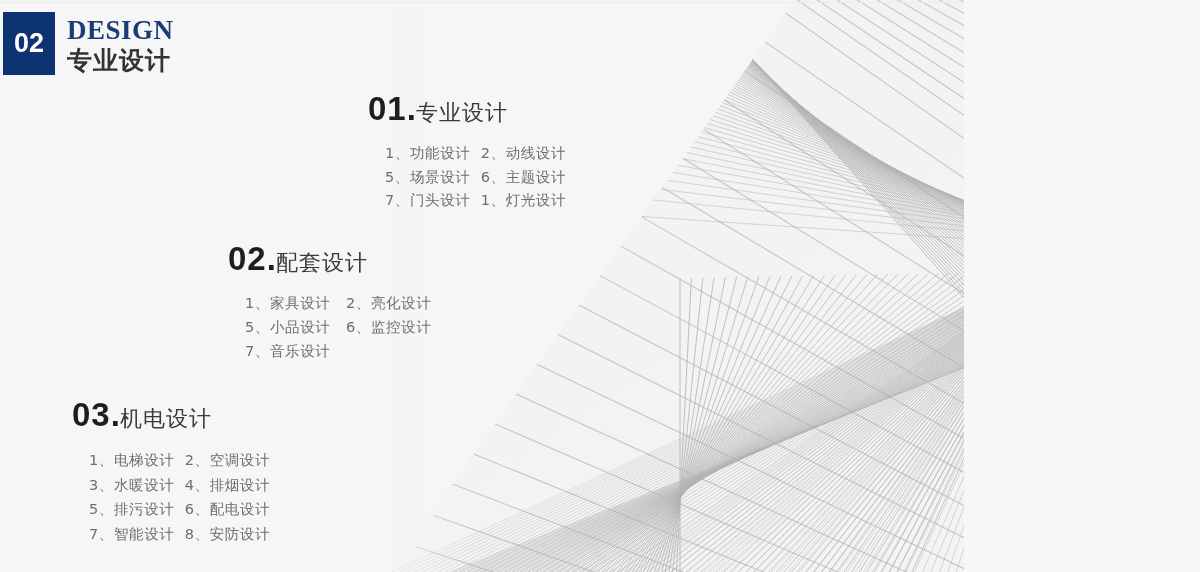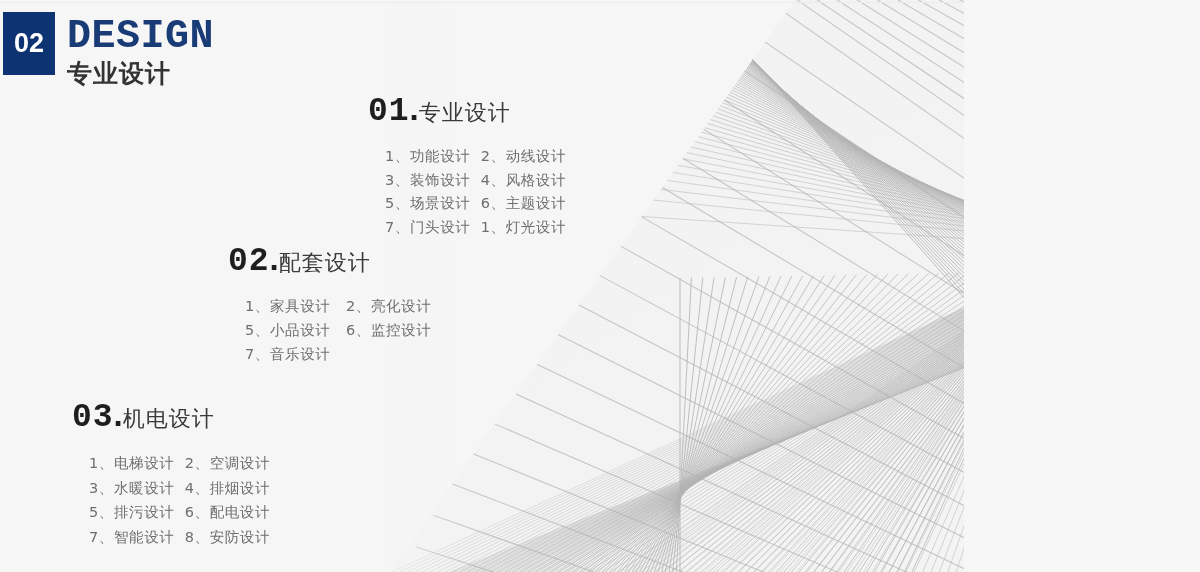--- a/index.html
+++ b/index.html
@@ -59,25 +59,25 @@
     justify-content: center;
     letter-spacing: 0px;
     font-family: "Liberation Sans", "DejaVu Sans", sans-serif;
   }
   #header-text {
     margin-left: 12px;
     margin-top: 5px;
     line-height: 1;
   }
   #header-en {
-    font-size: 40px;
+    font-size: 27px;
     font-weight: bold;
     color: #1a3c76;
     letter-spacing: 0.5px;
-    font-family: Liberation Mono, monospace;
+    font-family: Liberation Serif, serif;
     display: block;
   }
   #header-cn {
     font-size: 25px;
     font-weight: bold;
     color: #333333;
     letter-spacing: 1px;
     display: block;
     margin-top: 4px;
     font-family: "DejaVu Sans", "Liberation Sans", sans-serif;
@@ -91,21 +91,21 @@
   .sec-title {
     white-space: nowrap;
     line-height: 1;
     margin-bottom: 14px;
   }
   .sec-num {
     font-size: 33px;
     font-weight: bold;
     color: #1e1e1e;
     letter-spacing: 1px;
-    font-family: Liberation Mono, monospace;
+    font-family: Liberation Sans, sans-serif;
   }
   .sec-dot {
     font-size: 33px;
     font-weight: bold;
     color: #1e1e1e;
   }
   .sec-name {
     font-size: 22px;
     color: #3a3a3a;
     font-weight: normal;
@@ -484,21 +484,20 @@
       <span id="header-cn">专业设计</span>
     </div>
   </div>
 
   <div class="section" id="section-1">
     <div class="sec-title">
       <span class="sec-num">01</span><span class="sec-dot">.</span><span class="sec-name">专业设计</span>
     </div>
     <ul class="sec-list">
       <li>1、功能设计  2、动线设计</li>
-      <li>3、装饰设计  4、风格设计</li>
       <li>5、场景设计  6、主题设计</li>
       <li>7、门头设计  1、灯光设计</li>
     </ul>
   </div>
 
   <div class="section" id="section-2">
     <div class="sec-title">
       <span class="sec-num">02</span><span class="sec-dot">.</span><span class="sec-name">配套设计</span>
     </div>
     <ul class="sec-list">

